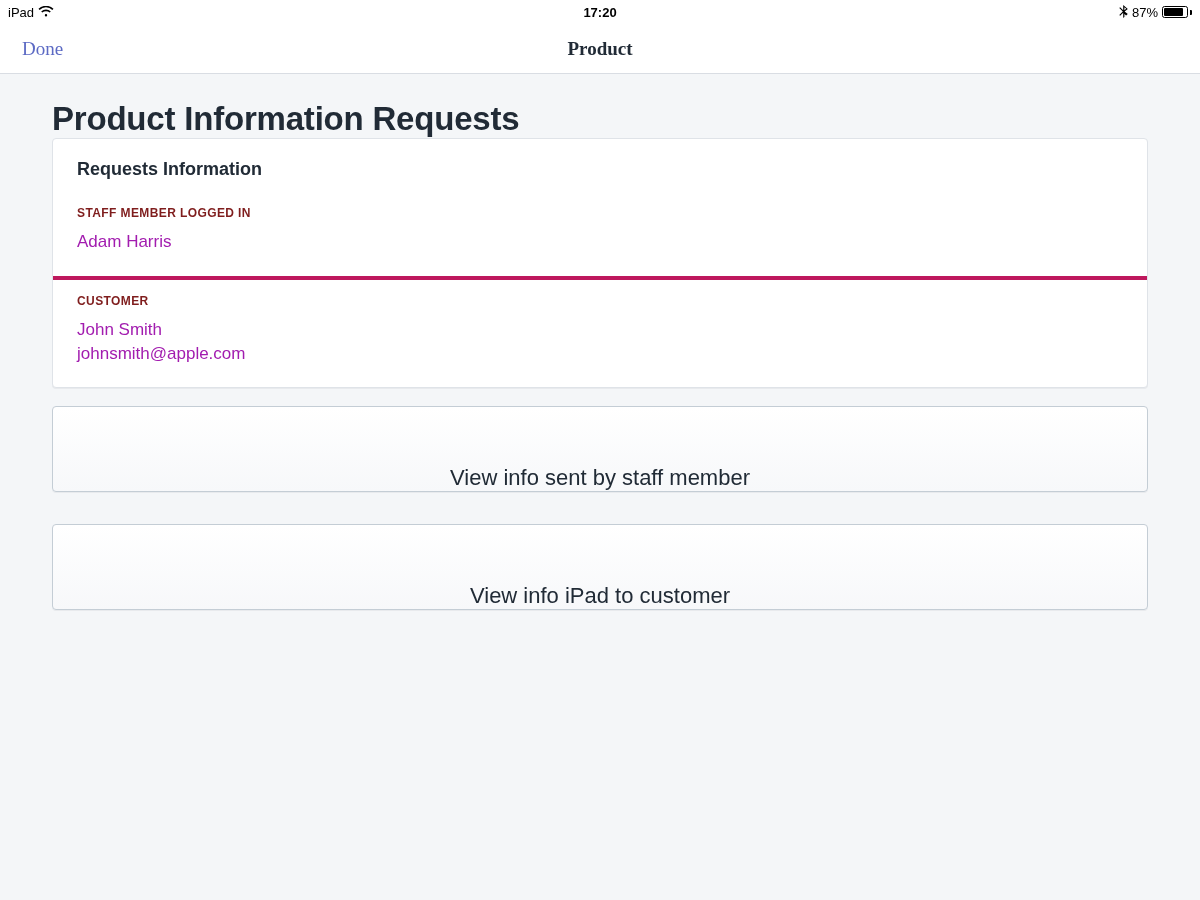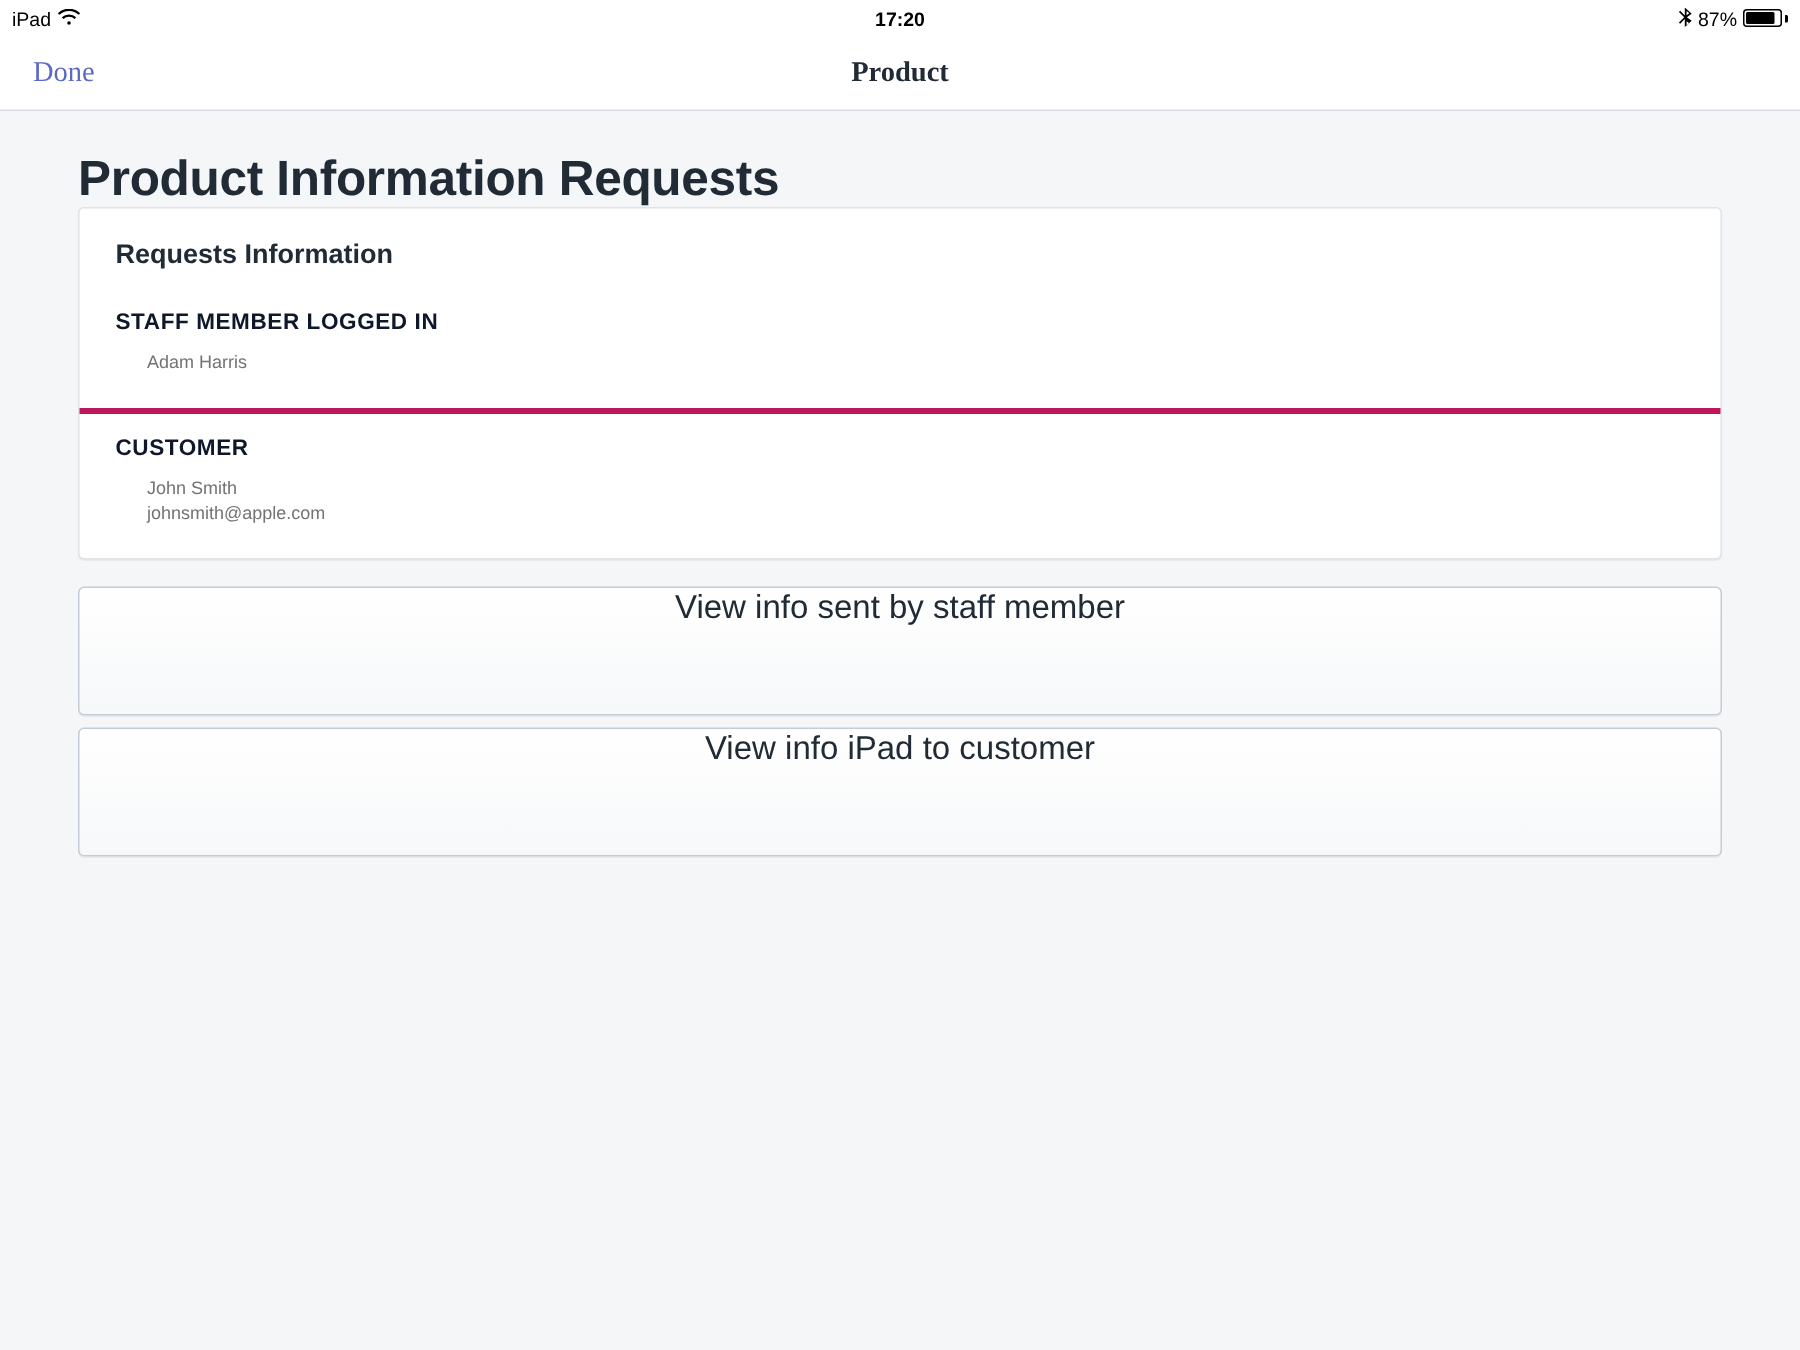--- a/index.html
+++ b/index.html
@@ -46,36 +46,36 @@
     background: #fff;
     border: 1px solid #dfe3e8;
     border-radius: 4px;
     margin-bottom: 18px;
     box-shadow: 0 1px 0 rgba(22,29,37,0.05);
   }
   .card-header { padding: 20px 24px 12px; font-size: 18px; font-weight: 600; color: #212b36; }
   .card-section { padding: 14px 24px 22px; }
   .card-section + .card-section { border-top: 4px solid #be185d; }
   .section-label {
-    font-size: 15px; font-weight: 700; letter-spacing: 0.4px;
-    color: #0f172a; text-transform: uppercase; margin-bottom: 10px;
+    font-size: 12px; font-weight: 700; letter-spacing: 0.4px;
+    color: #7f1d1d; text-transform: uppercase; margin-bottom: 10px;
   }
-  .section-value { font-size: 12px; line-height: 1.4; color: #737373; margin-left: 21px; }
+  .section-value { font-size: 17px; line-height: 1.4; color: #a21caf; }
 
   .big-button {
     display: flex;
-    align-items: flex-start;
+    align-items: flex-end;
     justify-content: center;
     height: 86px;
     background: linear-gradient(to bottom, #ffffff, #f7f8fa);
     border: 1px solid #c4cdd5;
     border-radius: 4px;
     font-size: 22px;
     color: #212b36;
-    margin-bottom: 8px;
+    margin-bottom: 32px;
     cursor: pointer;
     box-shadow: 0 1px 0 rgba(22,29,37,0.05);
   }
 </style>
 </head>
 <body>
 
 <div class="status-bar">
   <div class="status-left">
     <span>iPad</span>

